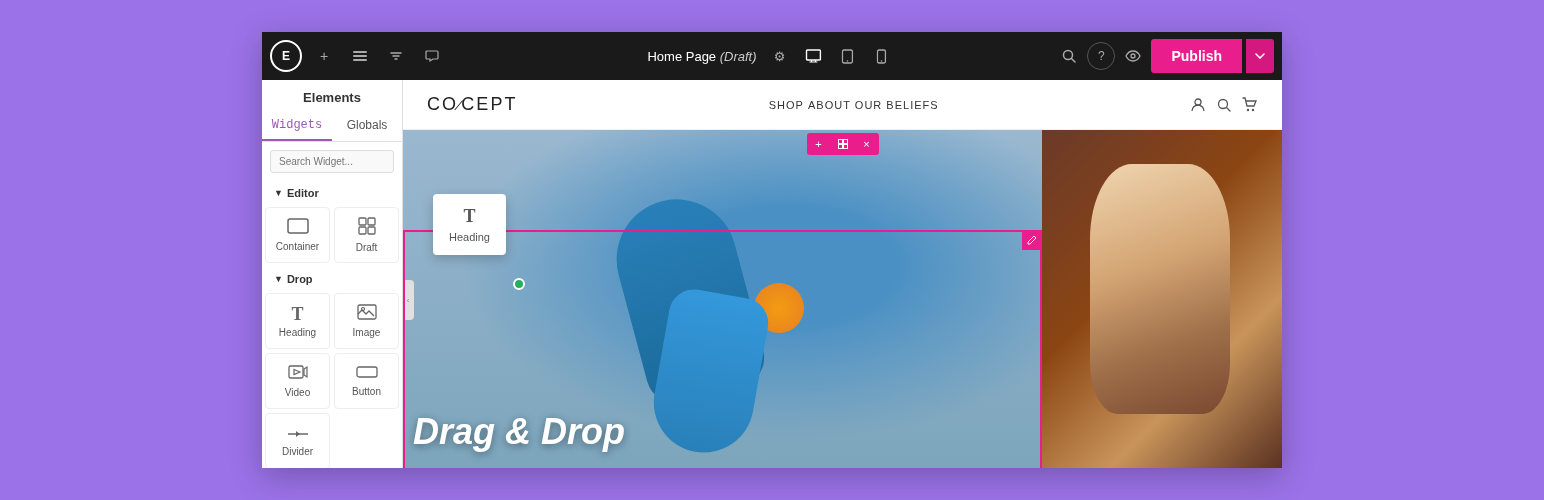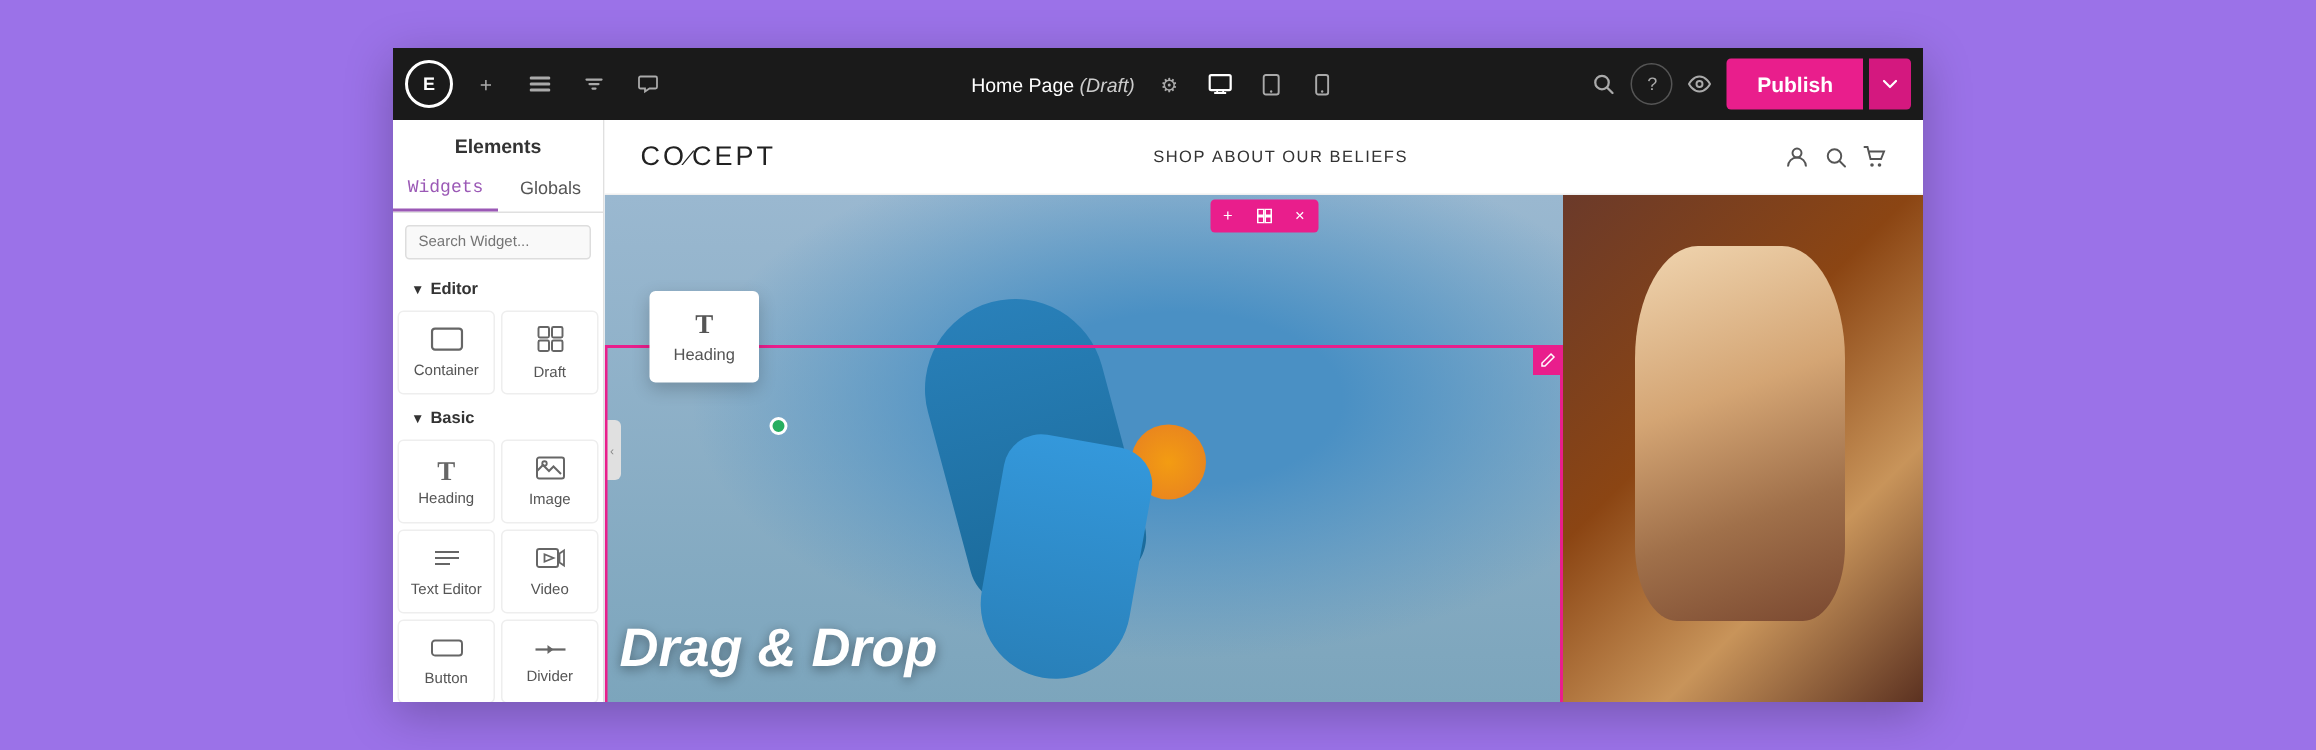--- a/index.html
+++ b/index.html
@@ -457,46 +457,36 @@
               <rect x="1" y="10" width="7" height="7" rx="1" stroke="#666" stroke-width="1.3"></rect>
               <rect x="10" y="10" width="7" height="7" rx="1" stroke="#666" stroke-width="1.3"></rect>
             </svg>
           </div>
           <span class="widget-label">Draft</span>
         </div>
       </div>
 
       <div class="section-title">
         <span class="arrow">▼</span>
-        <span>Basic</span>
+        <span>Drop</span>
       </div>
       <div class="widget-grid">
         <div class="widget-item">
           <div class="widget-icon" style="font-size:18px; font-weight:700; color:#666; font-family:serif;">T</div>
           <span class="widget-label">Heading</span>
         </div>
         <div class="widget-item">
           <div class="widget-icon">
             <svg width="20" height="16" viewBox="0 0 20 16" fill="none">
               <rect x="1" y="1" width="18" height="14" rx="1.5" stroke="#666" stroke-width="1.3"></rect>
               <path d="M1 10l4-4 4 4 3-3 5 5" stroke="#666" stroke-width="1.3"></path>
               <circle cx="6" cy="5" r="1.5" stroke="#666" stroke-width="1.2"></circle>
             </svg>
           </div>
           <span class="widget-label">Image</span>
-        </div>
-        <div class="widget-item">
-          <div class="widget-icon">
-            <svg width="20" height="16" viewBox="0 0 20 16" fill="none">
-              <line x1="2" y1="4" x2="18" y2="4" stroke="#666" stroke-width="1.3"></line>
-              <line x1="2" y1="8" x2="18" y2="8" stroke="#666" stroke-width="1.3"></line>
-              <line x1="2" y1="12" x2="12" y2="12" stroke="#666" stroke-width="1.3"></line>
-            </svg>
-          </div>
-          <span class="widget-label">Text Editor</span>
         </div>
         <div class="widget-item">
           <div class="widget-icon">
             <svg width="20" height="16" viewBox="0 0 20 16" fill="none">
               <rect x="1" y="2" width="14" height="12" rx="1.5" stroke="#666" stroke-width="1.3"></rect>
               <path d="M6 5.5l6 2.5-6 2.5V5.5z" stroke="#666" stroke-width="1.2"></path>
               <path d="M16 5l3-2v10l-3-2V5z" stroke="#666" stroke-width="1.2"></path>
             </svg>
           </div>
           <span class="widget-label">Video</span>

